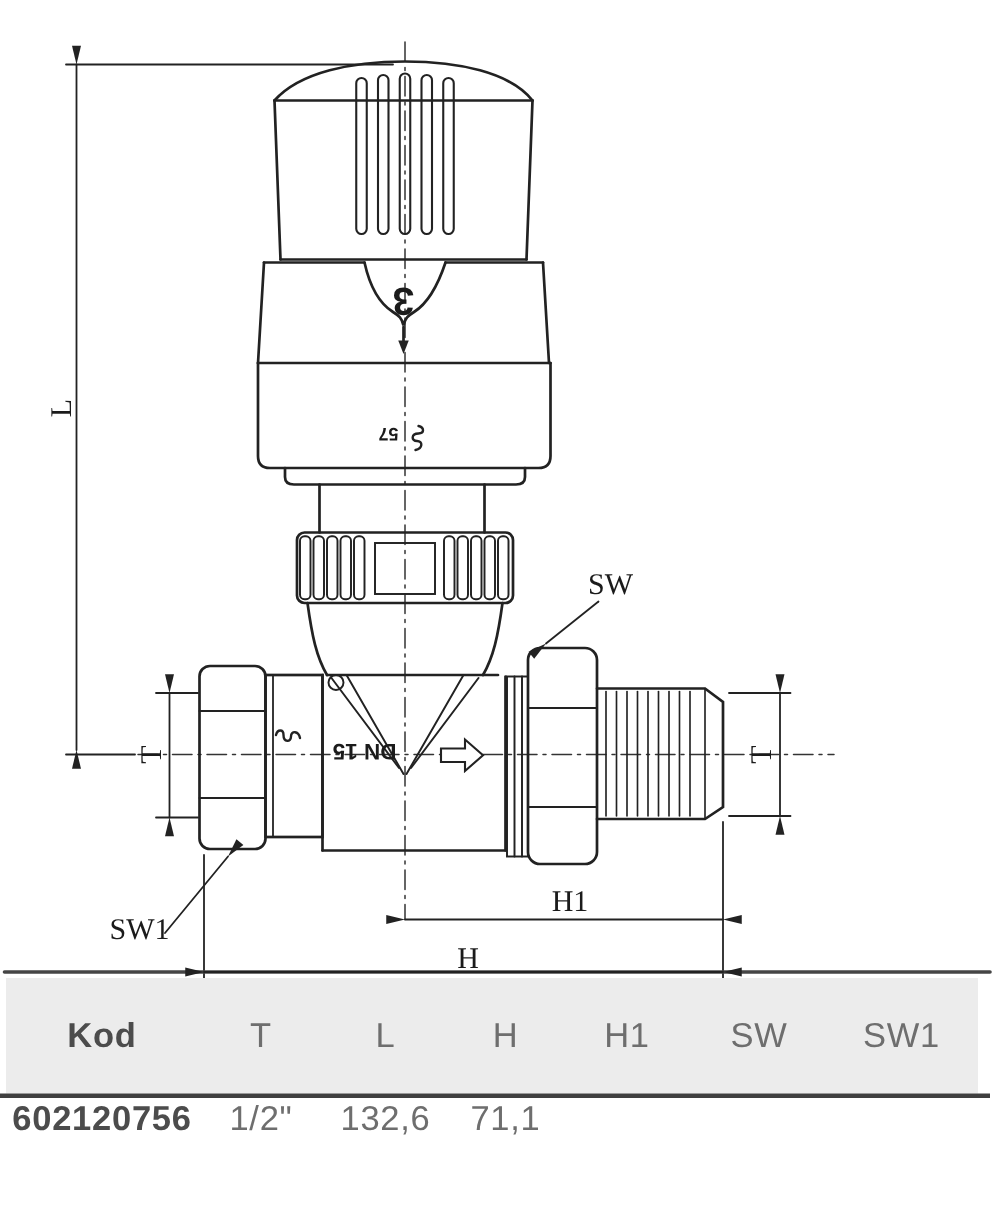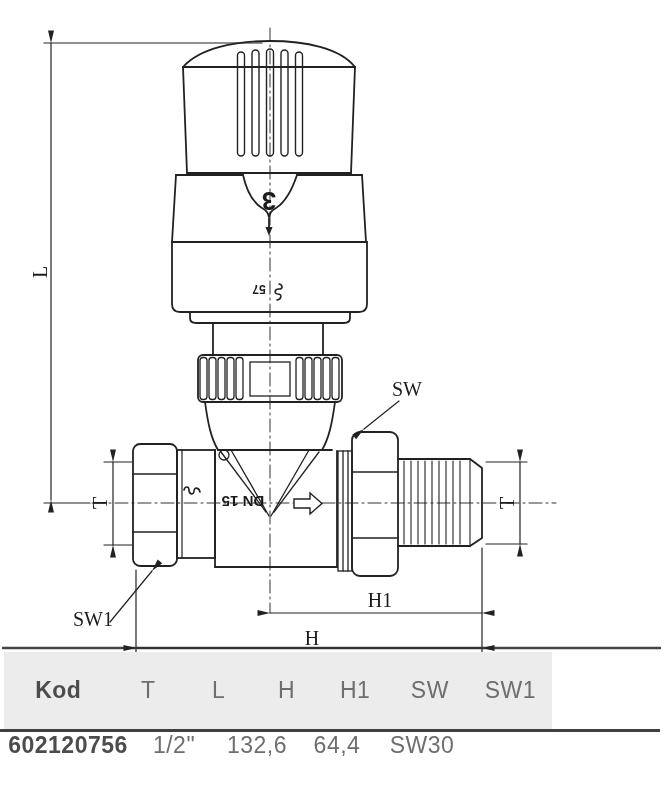--- a/index.html
+++ b/index.html
@@ -3,21 +3,21 @@
 <meta charset="utf-8">
 <style>
   html,body{margin:0;padding:0;background:#ffffff;}
   .stage{position:relative;width:672px;height:809px;background:#fff;overflow:hidden;
          font-family:"Liberation Sans", sans-serif;}
   .drawing{position:absolute;left:0;top:0;}
   svg text.dim{font-family:"Liberation Serif", serif;font-size:20px;fill:#1b1b1b;}
   svg text.mark{font-family:"Liberation Sans", sans-serif;font-weight:bold;fill:#1b1b1b;}
   
   .spec-table{position:absolute;left:0;top:652px;width:672px;}
-  .thead{margin-left:4px;width:548px;height:77px;background:#ececec;
+  .thead{margin-left:4px;width:648px;height:77px;background:#ececec;
          display:flex;align-items:center;}
   .tdivider{width:660px;height:3px;background:#3f3f3f;}
   .trow{margin-left:4px;width:656px;height:50px;display:flex;align-items:flex-start;}
   .cell{text-align:center;font-size:23px;color:#6e6e6e;letter-spacing:.5px;}
   .cell.strong{color:#4c4c4c;font-weight:bold;}
   .c0{width:128px;} .c1{width:84px;} .c2{width:82px;} .c3{width:78px;}
   .c4{width:84px;} .c5{width:92px;} .c6{width:98px;}
 </style>
 </head>
 <body>
@@ -201,17 +201,16 @@
       <div class="cell c3">H</div>
       <div class="cell c4">H1</div>
       <div class="cell c5">SW</div>
       <div class="cell c6">SW1</div>
     </div>
     <div class="tdivider"></div>
     <div class="trow">
       <div class="cell c0 strong">602120756</div>
       <div class="cell c1">1/2"</div>
       <div class="cell c2">132,6</div>
-      <div class="cell c3">64,4</div>
-      <div class="cell c5">SW30</div>
+      <div class="cell c3">71,1</div>
     </div>
   </div>
 </div>
 
 </body></html>

